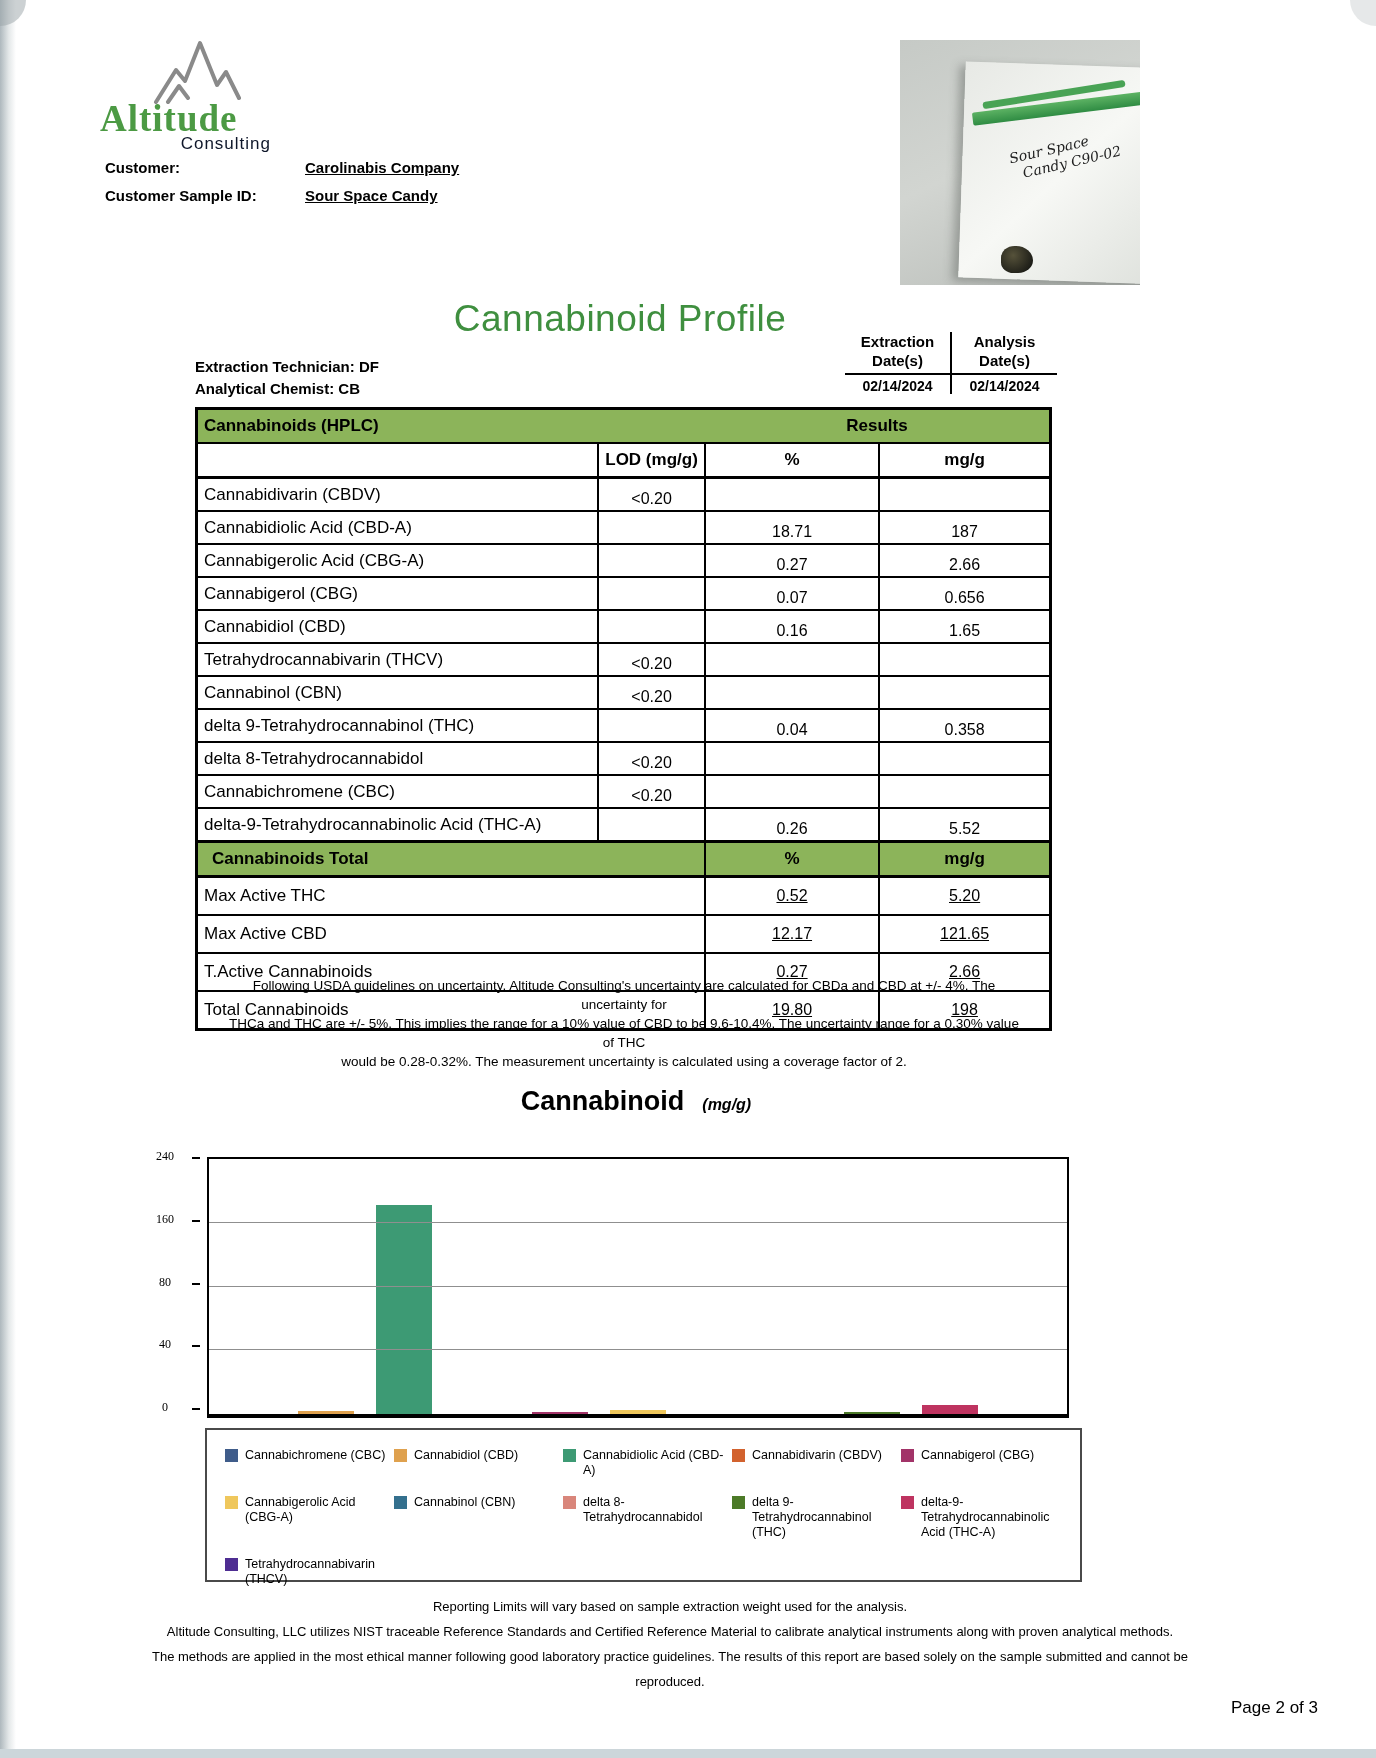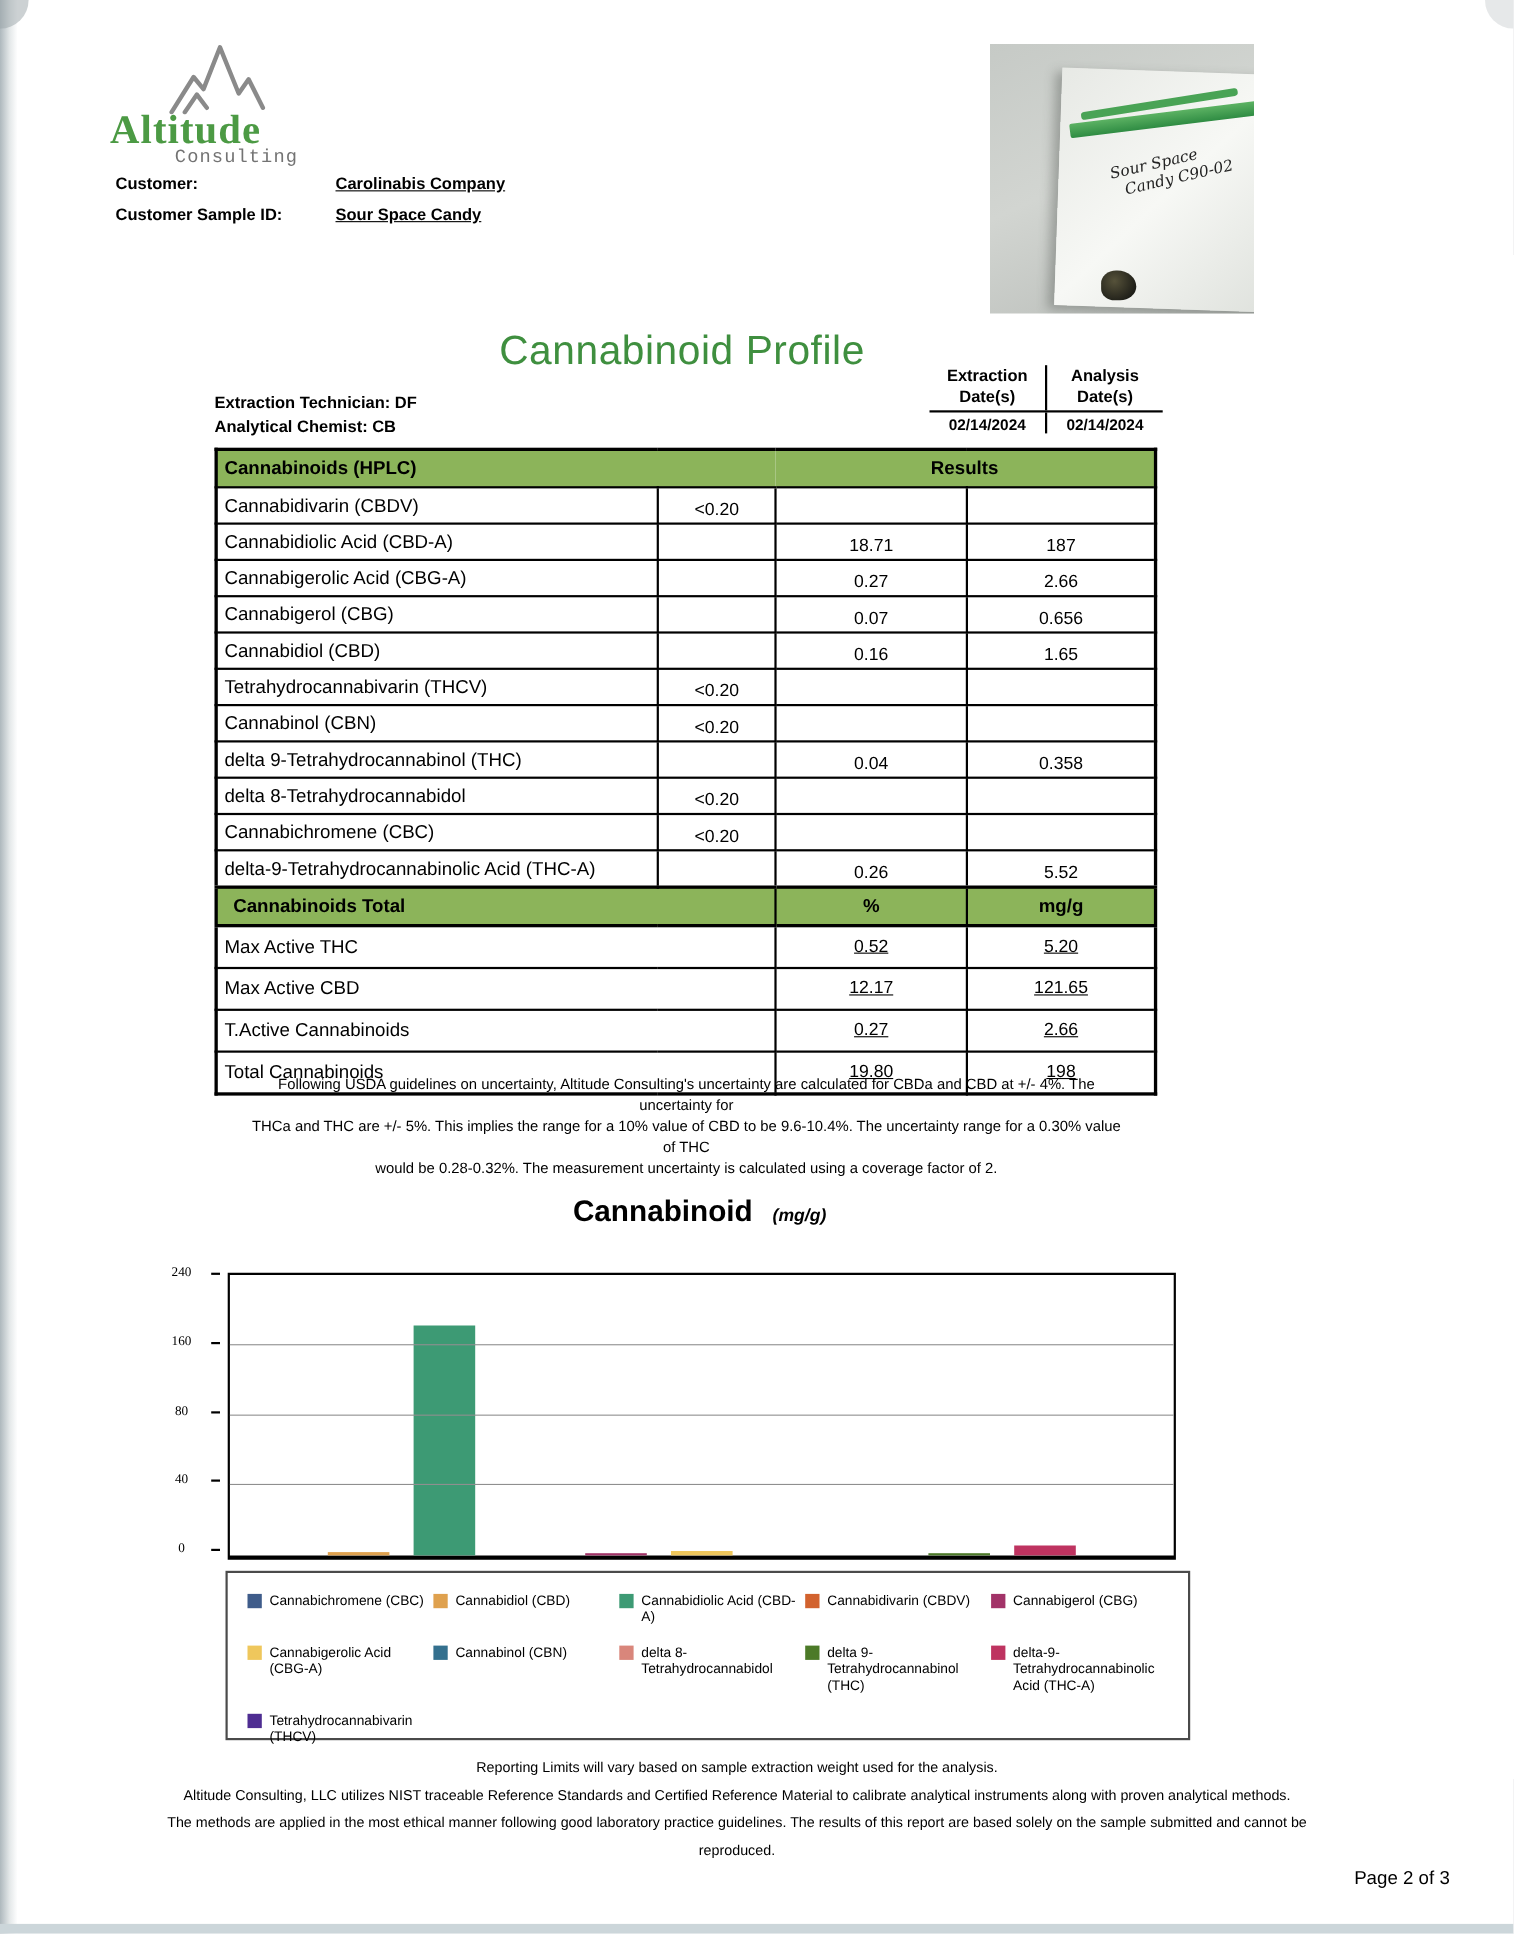--- a/index.html
+++ b/index.html
@@ -10,21 +10,21 @@
   .scan-bottom{position:absolute;left:0;bottom:0;width:100%;height:9px;background:#ccd6da;}
   .corner{position:absolute;width:26px;height:26px;background:#9aa4a8;}
   .corner.tl{left:0;top:0;border-bottom-right-radius:26px;opacity:.5;}
   .corner.tr{right:0;top:0;border-bottom-left-radius:26px;opacity:.25;}
 
   
   .logo{position:absolute;left:100px;top:38px;width:185px;}
   .logo .mountain{display:block;margin-left:42px;}
   .logo .word{font-family:"Liberation Serif",serif;font-weight:bold;font-size:37px;
         color:#4c9a44;letter-spacing:1px;line-height:30px;}
-  .logo .sub{font-family:Liberation Mono, monospace;font-size:17px;color:#737373;
+  .logo .sub{font-family:Liberation Sans, sans-serif;font-size:17px;color:#0f172a;
         text-align:right;padding-right:14px;letter-spacing:1px;}
 
   
   .cust{position:absolute;left:105px;top:159px;font-size:15px;font-weight:bold;}
   .cust .row{display:flex;margin-bottom:11px;}
   .cust .lbl{width:200px;}
   .cust .val{text-decoration:underline;}
 
   
   .photo{position:absolute;left:900px;top:40px;width:240px;height:245px;overflow:hidden;
@@ -178,20 +178,26 @@
         <col style="width:403px">
         <col style="width:107px">
         <col style="width:175px">
         <col style="width:172px">
       </colgroup>
     <tbody>
         <tr>
       <td class="green hplc" colspan="2">Cannabinoids (HPLC)</td>
       <td class="green results" colspan="2">Results</td>
     </tr>
+    <tr class="colhdr">
+      <td></td>
+      <td>LOD (mg/g)</td>
+      <td>%</td>
+      <td>mg/g</td>
+    </tr>
     <tr class="datarow">
       <td>Cannabidivarin (CBDV)</td>
           <td class="num">&lt;0.20</td>
           <td class="num"></td>
           <td class="num"></td>
     </tr>
     <tr class="datarow">
       <td>Cannabidiolic Acid (CBD-A)</td>
           <td class="num"></td>
           <td class="num">18.71</td>

